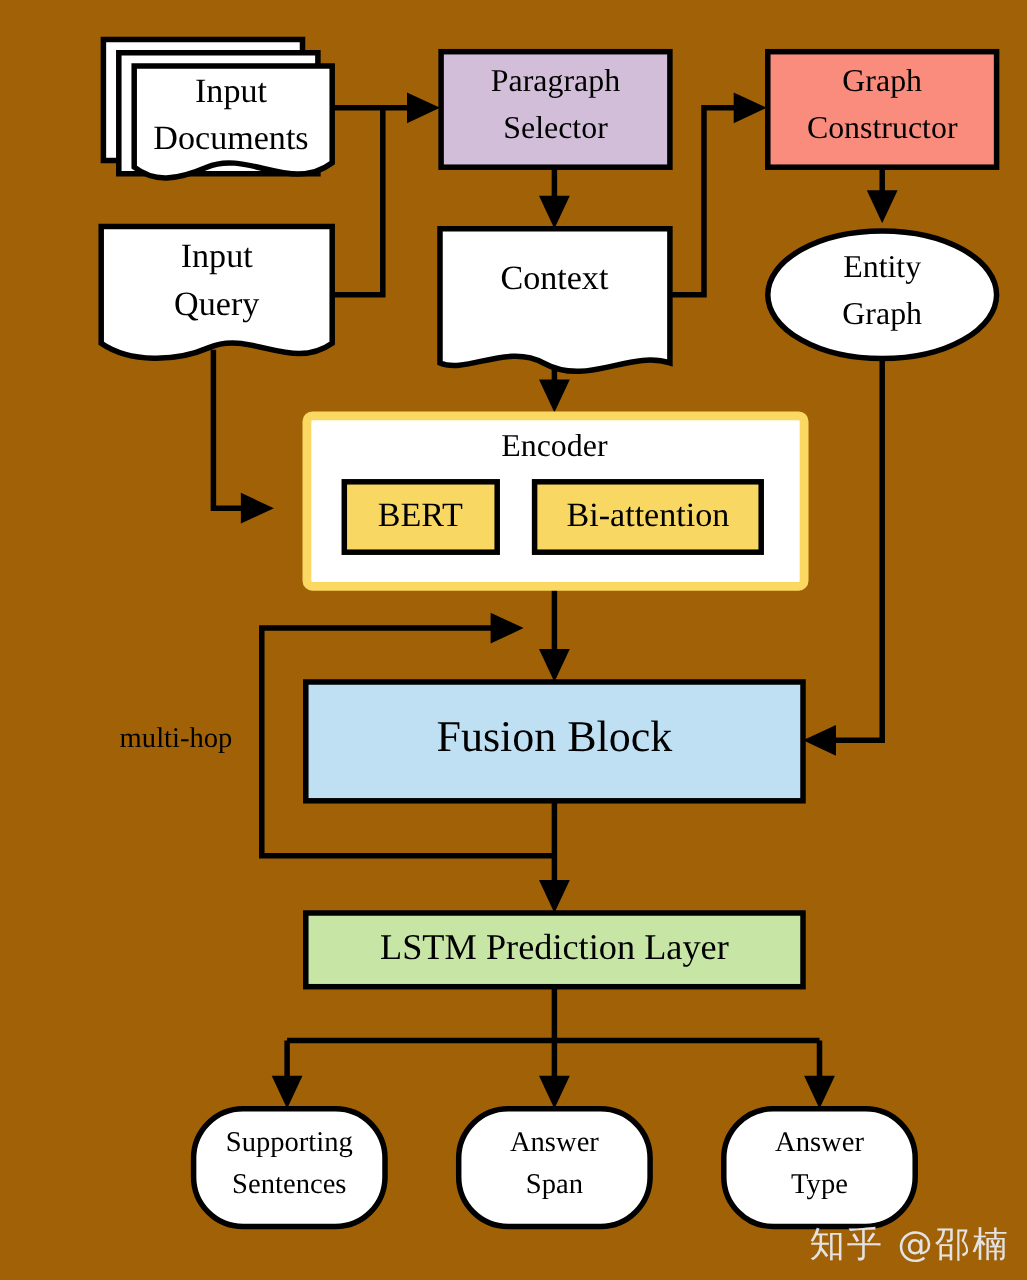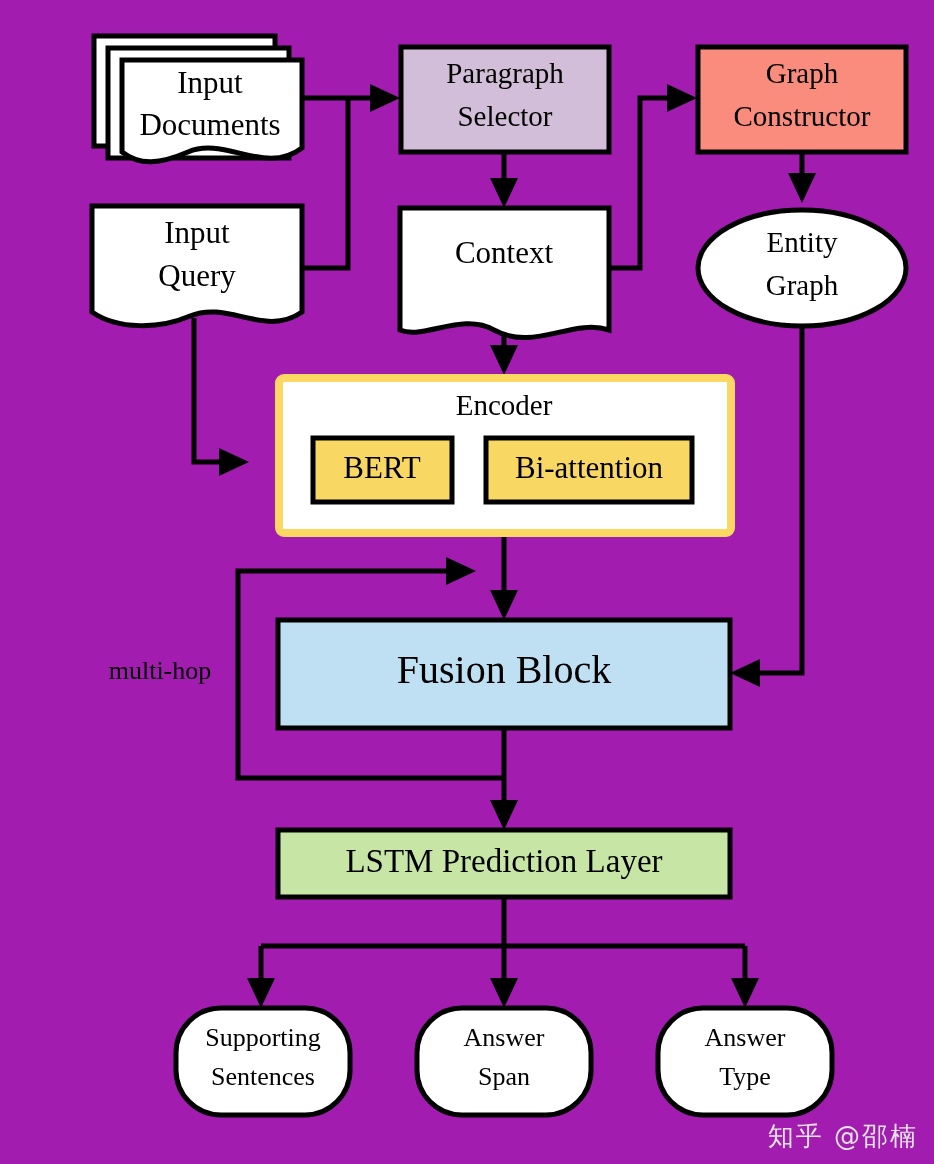--- a/index.html
+++ b/index.html
@@ -7,21 +7,21 @@
     padding: 0;
     background: #ffffff;
   }
   body {
     font-family: "Liberation Serif", "DejaVu Serif", serif;
   }
   #diagram-root {
     position: relative;
     width: 934px;
     height: 1164px;
-    background: #a21caf;
+    background: #a16207;
     overflow: hidden;
   }
   #diagram-svg {
     position: absolute;
     top: 0;
     left: 0;
     width: 934px;
     height: 1164px;
   }
   .node-label {
@@ -43,21 +43,21 @@
   }
   .shape-outline {
     stroke: #000000;
     stroke-width: 5;
   }
   .watermark {
     position: absolute;
     right: 16px;
     bottom: 10px;
     font-family: "DejaVu Sans", sans-serif;
-    font-size: 26px;
+    font-size: 32px;
     color: #e3e3e3;
     letter-spacing: 2px;
     white-space: nowrap;
     user-select: none;
   }
 </style>
 </head>
 <body>
 
 <div id="diagram-root">

